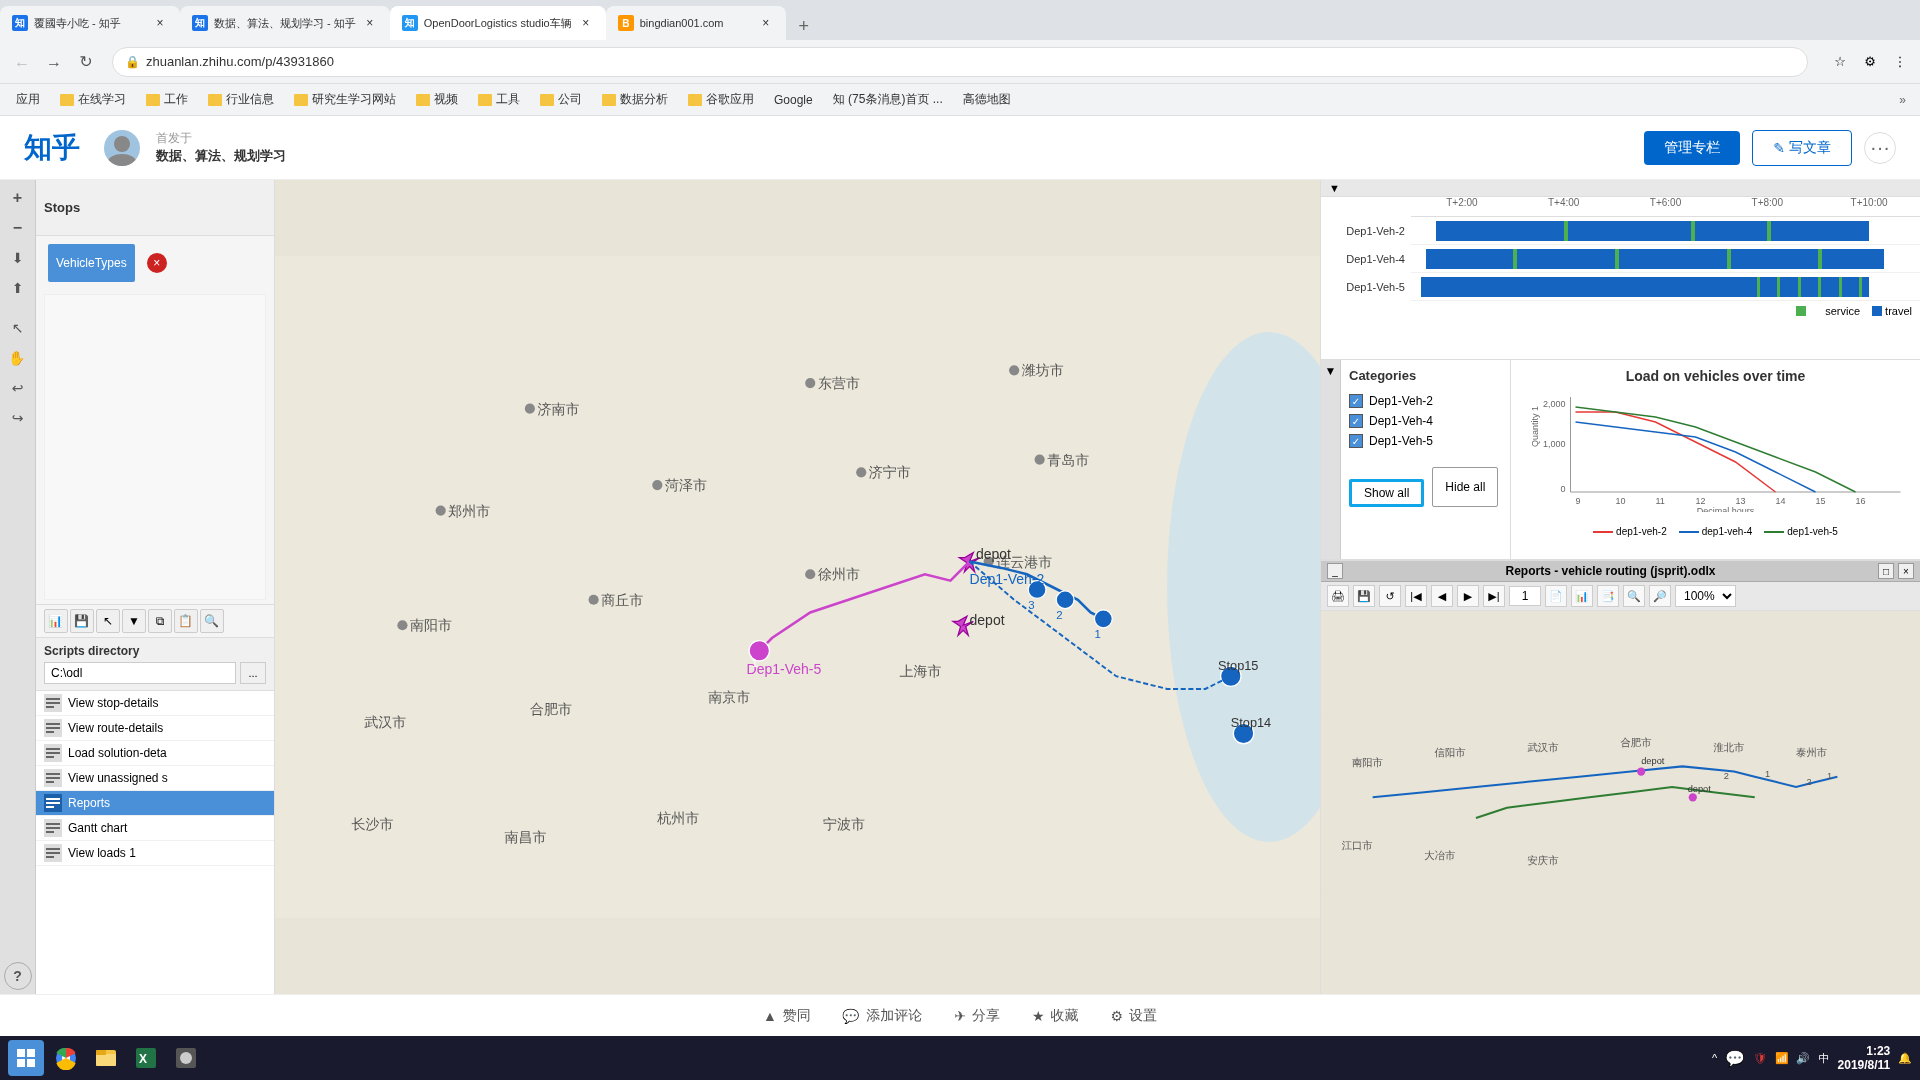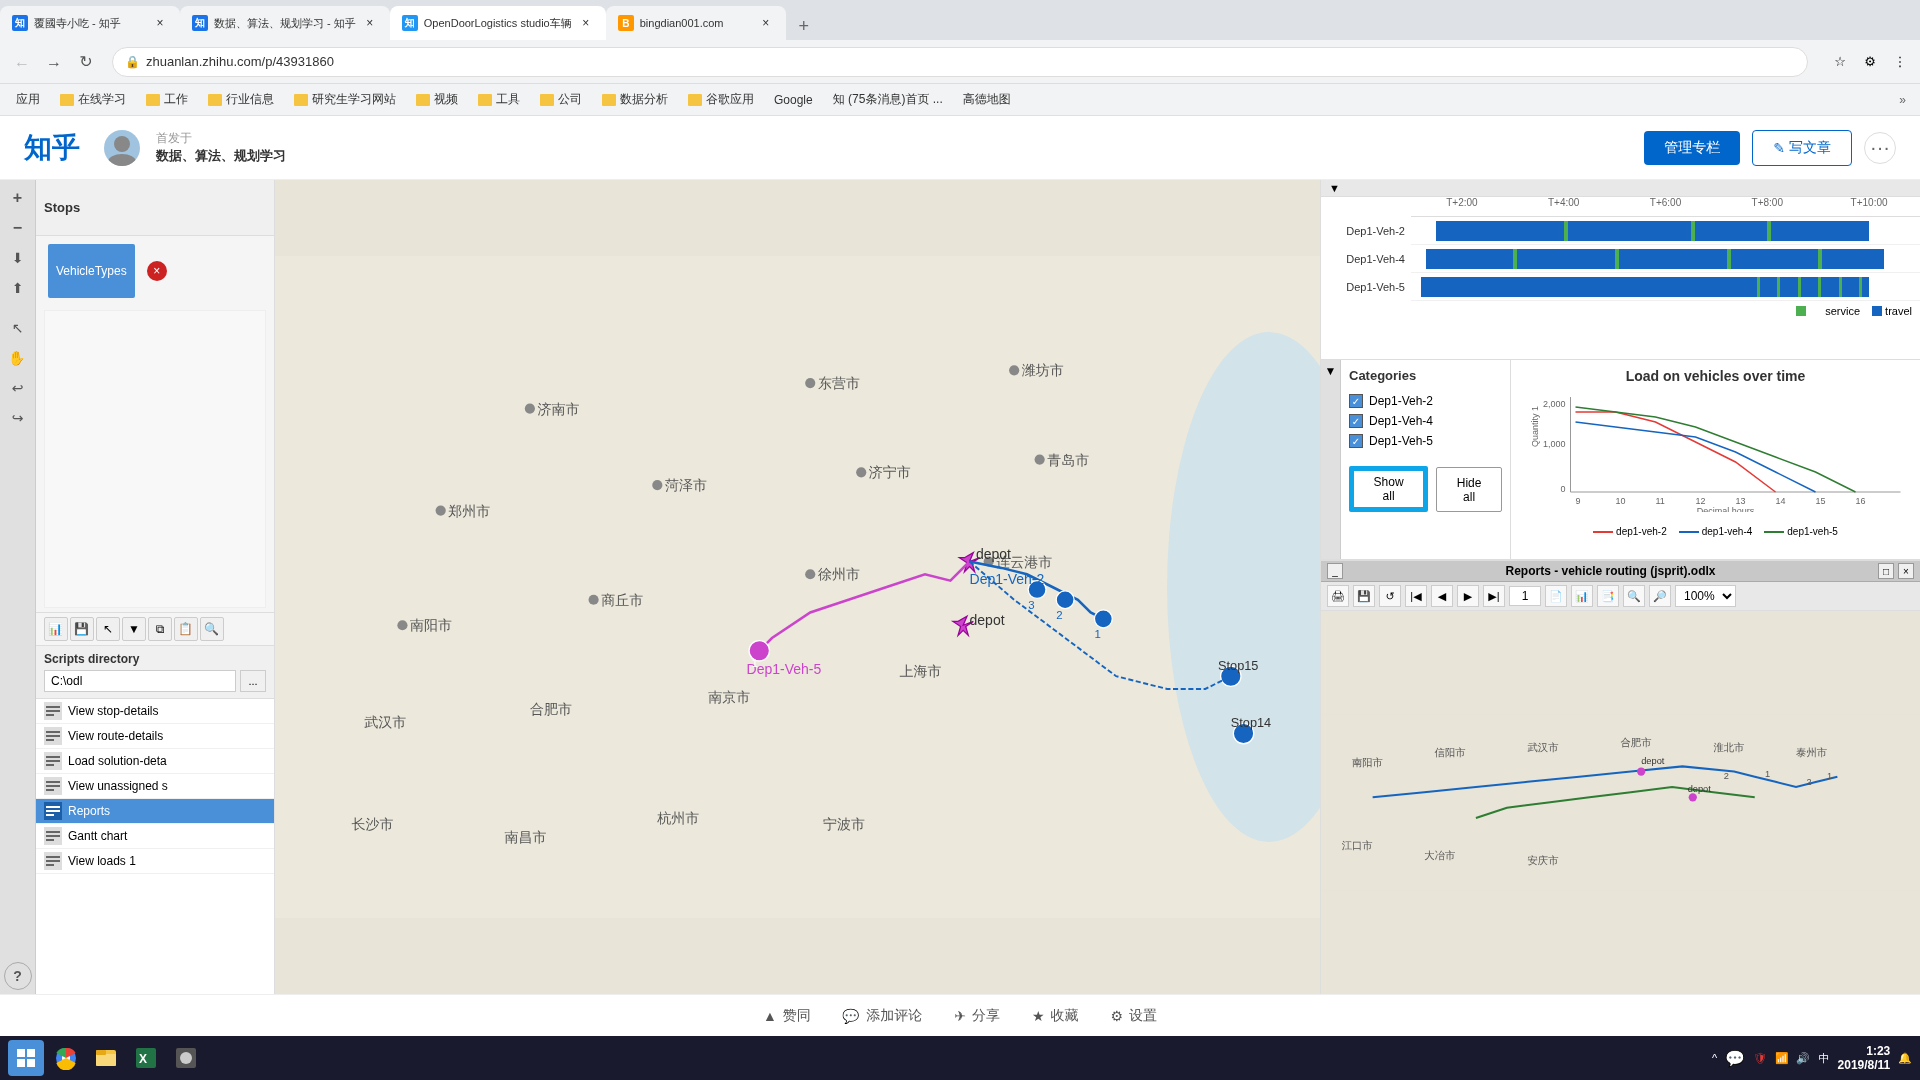--- a/index.html
+++ b/index.html
@@ -35,21 +35,21 @@
 
     
     .main-content { display: flex; height: calc(1080px - 40px - 44px - 32px - 64px - 42px - 44px); background: #f5f5f5; }
 
     
     .left-panel { width: 275px; background: #f5f5f5; border-right: 1px solid #ddd; display: flex; flex-direction: column; flex-shrink: 0; }
     .left-sidebar { width: 36px; background: #e0e0e0; display: flex; flex-direction: column; align-items: center; padding: 4px 0; gap: 2px; border-right: 1px solid #ccc; }
     .sidebar-tool { width: 28px; height: 28px; display: flex; align-items: center; justify-content: center; cursor: pointer; border-radius: 2px; color: #555; font-size: 14px; }
     .left-content { flex: 1; display: flex; flex-direction: column; overflow: hidden; }
     .stops-header { padding: 20px 8px; font-size: 13px; font-weight: bold; color: #333; background: #f0f0f0; border-bottom: 1px solid #ddd; }
-    .vehicle-types-item { padding: 20px 8px; background: #4a90d9; color: white; font-size: 12px; margin: 4px; border-radius: 2px; cursor: pointer; }
+    .vehicle-types-item { padding: 12px 8px; background: #4a90d9; color: white; font-size: 12px; margin: 4px; border-radius: 2px; cursor: pointer; }
     .close-icon-red { width: 20px; height: 20px; background: #cc2222; border-radius: 50%; display: flex; align-items: center; justify-content: center; color: white; font-size: 12px; margin: 4px; cursor: pointer; }
     .action-btn-small { display: flex; align-items: center; justify-content: center; width: 24px; height: 24px; cursor: pointer; border: 1px solid #ccc; background: #f0f0f0; border-radius: 2px; font-size: 12px; }
     .scripts-dir-section { padding: 6px 8px; background: #f0f0f0; border-top: 1px solid #ddd; }
     .scripts-dir-label { font-size: 12px; font-weight: bold; color: #333; margin-bottom: 4px; }
     .scripts-dir-input-row { display: flex; gap: 4px; }
     .scripts-dir-input { flex: 1; height: 22px; padding: 2px 6px; font-size: 12px; border: 1px solid #ccc; background: white; }
     .scripts-browse-btn { width: 26px; height: 22px; border: 1px solid #ccc; background: #f0f0f0; cursor: pointer; display: flex; align-items: center; justify-content: center; font-size: 11px; }
     .script-list { flex: 1; overflow-y: auto; background: white; border-top: 1px solid #ddd; }
     .script-item { display: flex; align-items: center; gap: 6px; padding: 3px 8px; font-size: 12px; cursor: pointer; border-bottom: 1px solid #f0f0f0; }
     .script-item.active { background: #4a90d9; color: white; }
@@ -70,21 +70,21 @@
     .gantt-bars-area { flex: 1; position: relative; overflow: hidden; }
 
     
     .categories-panel { height: 200px; background: #f8f8f8; border-bottom: 1px solid #ddd; display: flex; }
     .collapse-btn { width: 20px; background: #e0e0e0; display: flex; align-items: flex-start; justify-content: center; padding-top: 4px; cursor: pointer; border-right: 1px solid #ccc; font-size: 12px; }
     .categories-left { flex: 0 0 170px; background: white; border-right: 1px solid #ddd; padding: 8px; }
     .categories-title { font-size: 13px; font-weight: bold; color: #333; margin-bottom: 8px; }
     .category-row { display: flex; align-items: center; gap: 6px; padding: 3px 0; font-size: 12px; }
     .category-checkbox { width: 14px; height: 14px; border: 1px solid #555; background: #4a90d9; display: flex; align-items: center; justify-content: center; flex-shrink: 0; cursor: pointer; }
     .checkmark { color: white; font-size: 10px; }
-    .show-all-btn { padding: 4px 12px; border: 5px solid #0ea5e9; background: white; cursor: pointer; font-size: 12px; margin-top: 7px; border-radius: 2px; }
+    .show-all-btn { padding: 4px 12px; border: 3px solid #0ea5e9; background: white; cursor: pointer; font-size: 12px; margin-top: 20px; border-radius: 2px; }
     .hide-all-btn { padding: 4px 12px; border: 1px solid #999; background: white; cursor: pointer; font-size: 12px; margin-top: 8px; border-radius: 2px; margin-left: 4px; }
     .cat-buttons { display: flex; gap: 4px; margin-top: 8px; }
 
     
     .load-chart-panel { flex: 1; background: white; padding: 8px; overflow: hidden; }
     .load-chart-title { font-size: 14px; font-weight: bold; text-align: center; color: #333; margin-bottom: 8px; }
     .chart-area { position: relative; height: 130px; }
     .chart-legend { display: flex; gap: 12px; justify-content: center; margin-top: 4px; font-size: 10px; }
     .chart-legend-item { display: flex; align-items: center; gap: 3px; }
     .chart-legend-line { width: 20px; height: 2px; }

